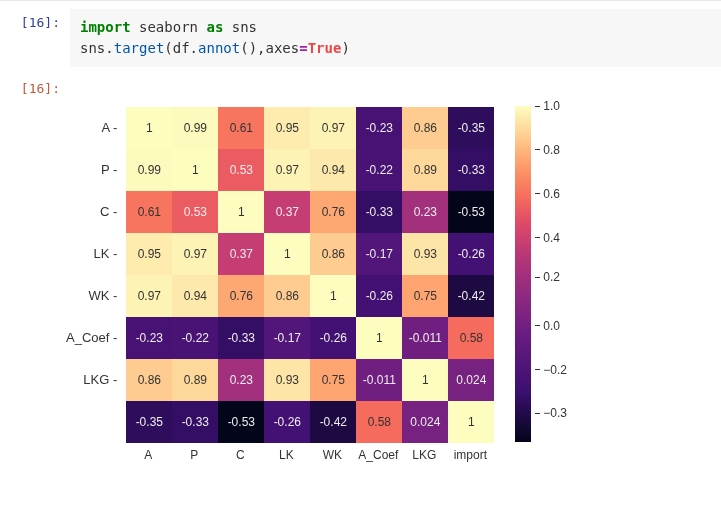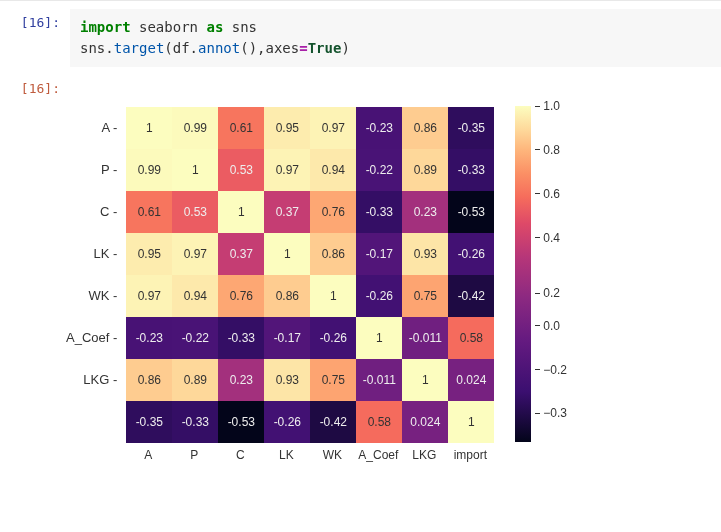--- a/index.html
+++ b/index.html
@@ -30,21 +30,21 @@
     background: #f7f7f7;
     padding: 8px 10px;
     font-family: Menlo, Consolas, "DejaVu Sans Mono", monospace;
     font-size: 14px;
     line-height: 1.5;
     white-space: pre;
   }
   .kw-import { color: #008000; font-weight: bold; }
   .kw-as { color: #008000; font-weight: bold; }
   .fn { color: #0055aa; }
-  .kw-true { color: #14532d; font-weight: bold; }
+  .kw-true { color: #ef4444; font-weight: bold; }
   .op { color: #a820a8; font-weight: bold; }
   .out-text {
     flex:1;
     font-family: Menlo, Consolas, monospace;
     font-size: 14px;
     padding: 6px 0 0 0;
     color: #333;
   }
   
   .figure {
@@ -231,19 +231,19 @@
         <div>import</div>
       </div>
   </div>
   <div class="cbar-wrap">
     <div class="cbar" id="cbar" style="background: linear-gradient(rgb(252, 253, 191) 0%, rgb(254, 217, 155) 7%, rgb(254, 182, 124) 13%, rgb(251, 144, 101) 20%, rgb(246, 109, 92) 27%, rgb(222, 73, 104) 35%, rgb(182, 54, 121) 45%, rgb(140, 41, 129) 57%, rgb(100, 26, 128) 70%, rgb(59, 15, 112) 85%, rgb(3, 5, 26) 100%);"></div>
     <div class="cbar-ticks" id="cbarticks">
         <div style="top: -7px;">1.0</div>
         <div style="top: 36.9216px;">0.8</div>
         <div style="top: 80.8431px;">0.6</div>
         <div style="top: 124.765px;">0.4</div>
-        <div style="top: 180px;">0.2</div>
+        <div style="top: 164px;">0.2</div>
         <div style="top: 212.608px;">0.0</div>
         <div style="top: 256.529px;">−0.2</div>
         <div style="top: 300.451px;">−0.3</div>
       </div>
   </div>
 </div>
 
 </body></html>

